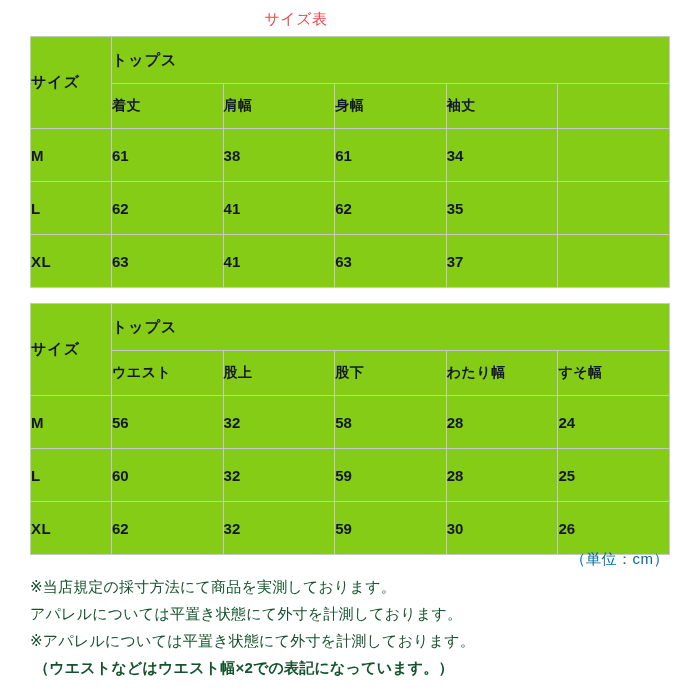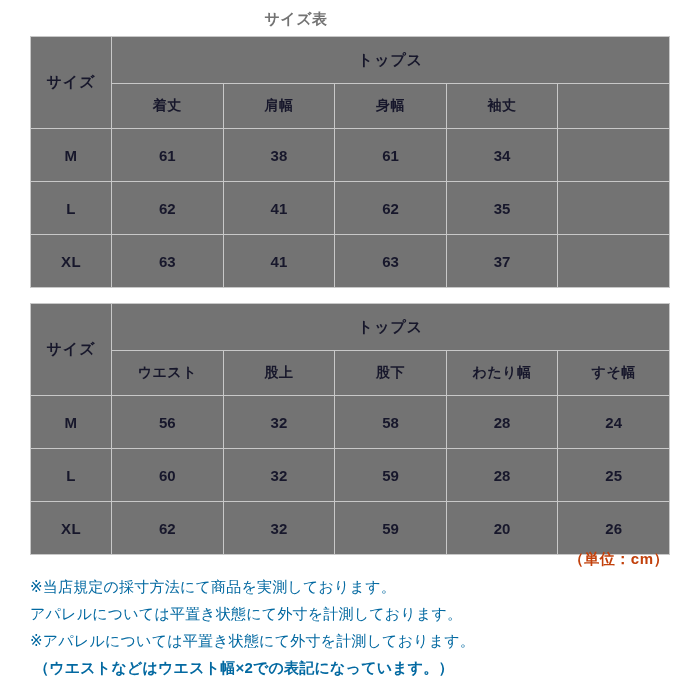--- a/index.html
+++ b/index.html
@@ -23,45 +23,45 @@
   }
 
   
   .chart-title {
     position: absolute;
     top: 10px;
     left: 0;
     width: 592px;
     text-align: center;
     font-size: 15px;
-    font-weight: bold;
-    letter-spacing: 0.5px;
-    color: #737373;
+    font-weight: normal;
+    letter-spacing: 0.5px;
+    color: #ef4444;
   }
 
   
   .size-table {
     position: absolute;
     left: 30px;
     width: 639px;
     border-collapse: collapse;
     table-layout: fixed;
     background: #ffffff;
   }
   .size-table.tops   { top: 36px; }
   .size-table.bottoms{ top: 303px; }
 
   .size-table td, .size-table th {
     border: 1px solid #c8c8c8;
-    text-align: center;
+    text-align: left;
     vertical-align: middle;
     font-weight: bold;
     color: #17172b;
     padding: 0;
-    background: #737373;
+    background: #84cc16;
   }
 
   col.size-col { width: 81px; }
   col.meas-col { width: 111.6px; }
 
   .group-head {
     height: 46px;
     font-size: 15px;
     letter-spacing: 1px;
   }
@@ -85,36 +85,36 @@
   .empty-cell { }
 
   
   .unit-note {
     position: absolute;
     top: 550px;
     left: 0;
     width: 669px;
     text-align: right;
     font-size: 15px;
-    font-weight: bold;
-    color: #c2410c;
+    font-weight: normal;
+    color: #0369a1;
     letter-spacing: 0.5px;
   }
 
   
   .footnotes {
     position: absolute;
     top: 573px;
     left: 30px;
     width: 650px;
   }
   .footnote-line {
     font-size: 15px;
     line-height: 27px;
-    color: #0369a1;
+    color: #14532d;
     white-space: nowrap;
     letter-spacing: 0.2px;
   }
   .footnote-line.indent {
     padding-left: 4px;
     font-weight: bold;
   }
 </style>
 </head>
 <body>
@@ -212,21 +212,21 @@
         <td>59</td>
         <td>28</td>
         <td>25</td>
       </tr>
 
       <tr class="data-row">
         <td class="size-cell">XL</td>
         <td>62</td>
         <td>32</td>
         <td>59</td>
-        <td>20</td>
+        <td>30</td>
         <td>26</td>
       </tr>
     </tbody>
   </table>
 
   <div class="unit-note">（単位：cm）</div>
 
   <div class="footnotes">
     <div class="footnote-line">※当店規定の採寸方法にて商品を実測しております。</div>
     <div class="footnote-line">アパレルについては平置き状態にて外寸を計測しております。</div>

